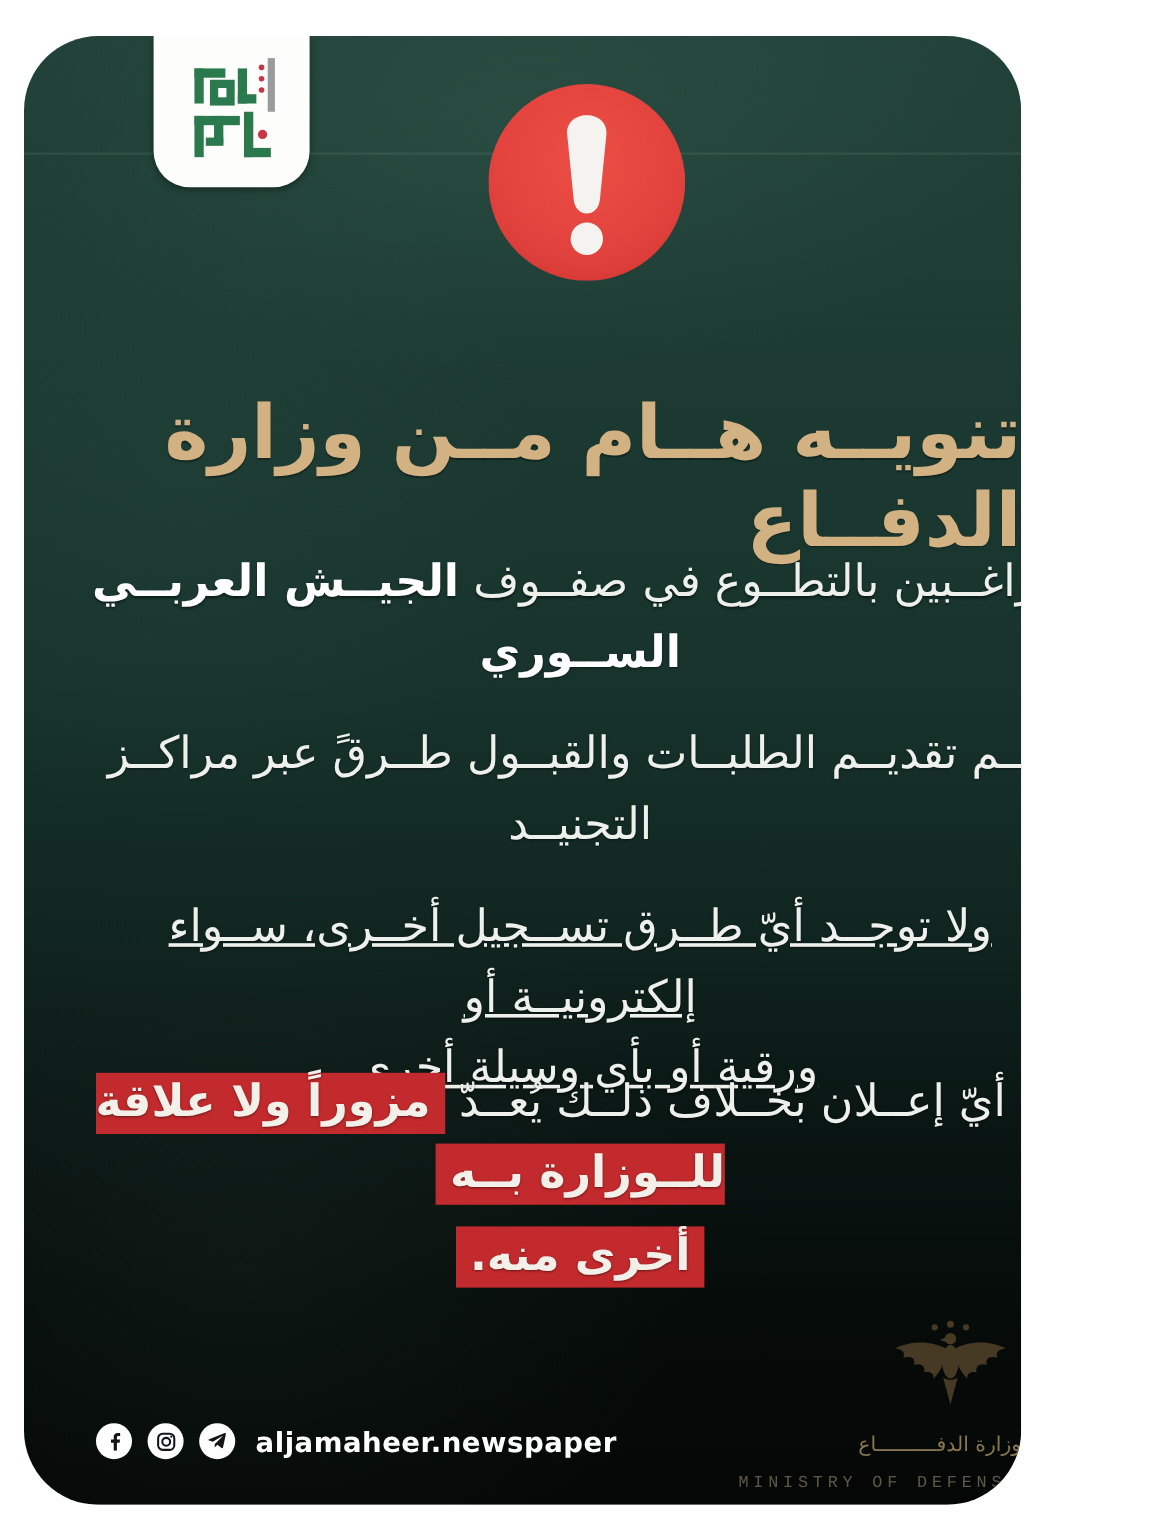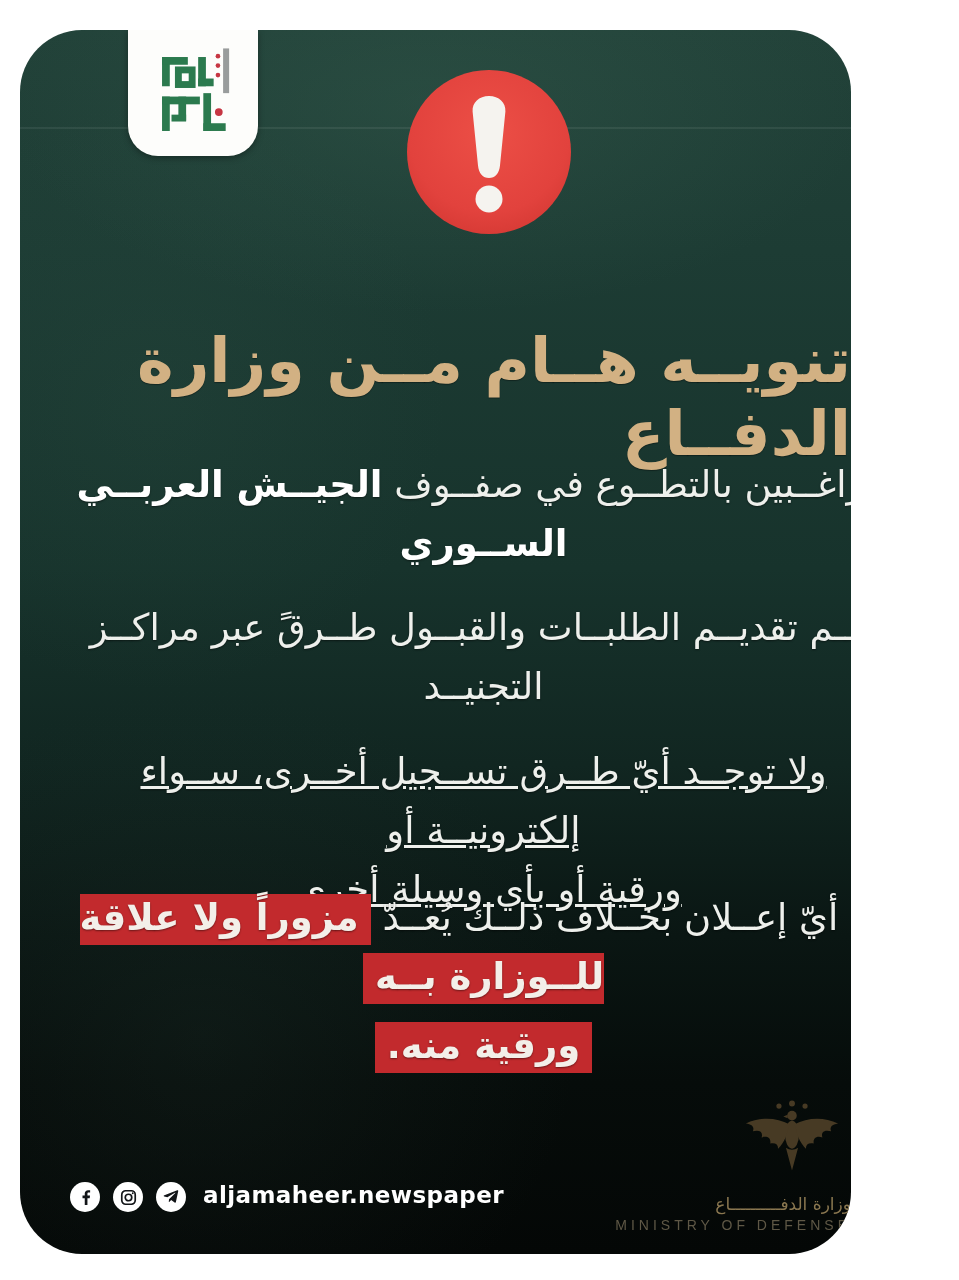--- a/index.html
+++ b/index.html
@@ -71,27 +71,27 @@
     position:absolute;left:0;top:1070px;width:100%;
     text-align:right;
   }
   .ministry .m-ar{
     direction:rtl;
     color:#8a7750;font-size:17px;letter-spacing:1px;
     margin-top:10px;
   }
   .ministry .m-en{
     color:#5f5846;font-size:14px;letter-spacing:4px;
-    font-family:Liberation Sans, sans-serif;
-    margin-top:3px;
+    font-family:Liberation Mono, monospace;
+    margin-top:14px;
   }
   
   .social{
-    position:absolute;left:50px;top:1152px;height:34px;
-    display:flex;align-items:flex-start;gap:13px;
+    position:absolute;left:60px;top:1152px;height:34px;
+    display:flex;align-items:flex-end;gap:13px;
   }
   .sicon{
     width:30px;height:30px;border-radius:50%;
     background:#ffffff;
     display:flex;align-items:center;justify-content:center;
     flex:0 0 auto;
   }
   .handle{
     color:#ffffff;font-size:23px;font-weight:700;
     letter-spacing:0.4px;
@@ -160,21 +160,21 @@
     <div>ولا توجــد أيّ طــرق تســجيل أخــرى، ســواء إلكترونيــة أو</div>
     <div>ورقية أو بأي وسيلة أخرى.</div>
   </div>
 
   <div class="p p4">
     <div>
       <span>إن أيّ إعــلان بخــلاف ذلــك يُعــدّ </span>
       <span class="hl">مزوراً ولا علاقة للــوزارة بــه</span>
     </div>
     <div class="line2">
-      <span class="hl">ورقية منه.</span>
+      <span class="hl">أخرى منه.</span>
     </div>
   </div>
 
   <div class="ministry">
     <svg width="118" height="80" viewBox="0 0 130 92">
       <g fill="#473a24">
 
         <circle cx="50" cy="7" r="3"></circle>
         <circle cx="65" cy="4" r="3.4"></circle>
         <circle cx="80" cy="7" r="3"></circle>

